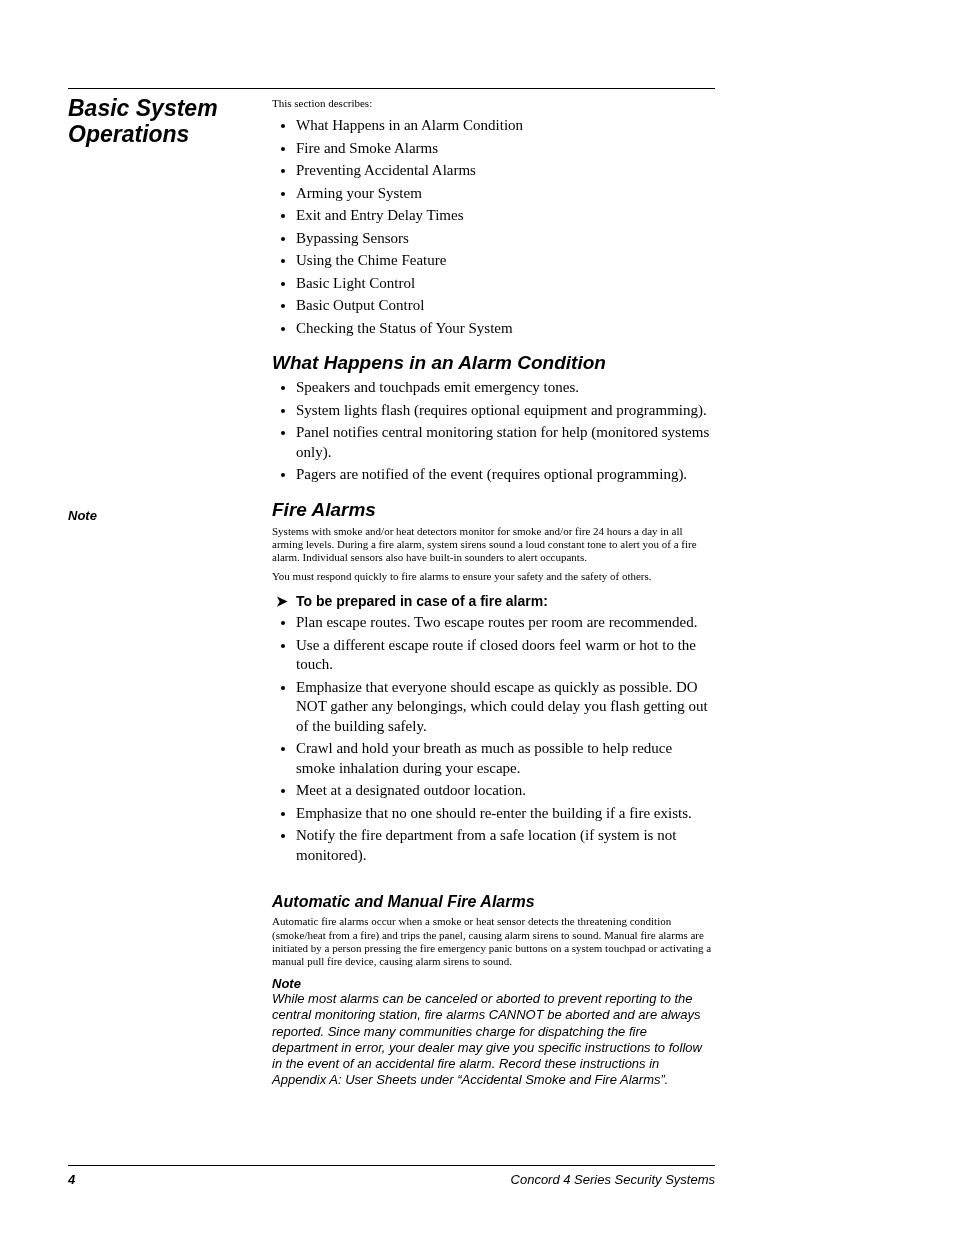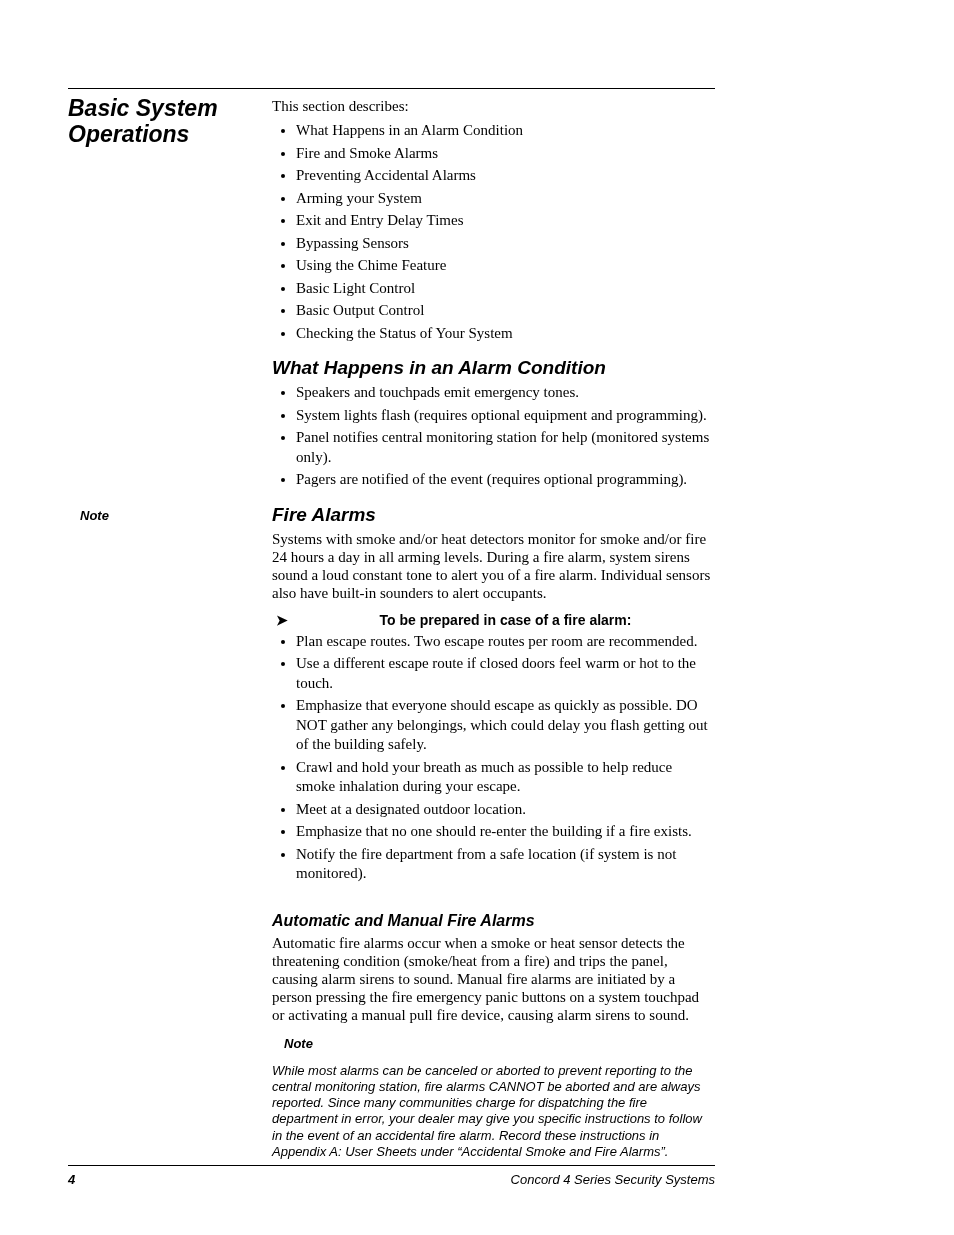--- a/index.html
+++ b/index.html
@@ -30,21 +30,21 @@
   .right-col {}
   h1.section-title {
     font-family: Arial, Helvetica, sans-serif;
     font-weight: bold;
     font-style: italic;
     font-size: 23px;
     margin: 0 0 6px 0;
     line-height: 1.15;
   }
   p.body {
-    font-size: 15px;
+    font-size: 11px;
     line-height: 1.2;
     margin: 2px 0 6px 0;
   }
   ul.bullets {
     list-style-type: disc;
     padding-left: 24px;
     margin: 4px 0 8px 0;
   }
   ul.bullets li {
     font-size: 15px;
@@ -63,40 +63,39 @@
     font-weight: bold;
     font-style: italic;
     font-size: 16px;
     margin: 28px 0 4px 0;
   }
   .note-label {
     font-family: Arial, Helvetica, sans-serif;
     font-weight: bold;
     font-style: italic;
     font-size: 13px;
-    margin: 12px;
+    margin: 0;
   }
   .note-body {
     font-family: Arial, Helvetica, sans-serif;
     font-style: italic;
     font-size: 13px;
     line-height: 1.25;
     margin: 0;
   }
   .side-note-block {
     margin-top: 360px;
   }
   .checklist-lead {
     font-family: Arial, Helvetica, sans-serif;
     font-weight: bold;
     font-size: 14px;
     margin: 10px 0 4px 0;
     padding-left: 24px;
     position: relative;
-    text-align: center;
   }
   .checklist-lead::before {
     content: "➤";
     position: absolute;
     left: 4px;
     top: 0;
   }
   .inline-note {
     margin-top: 8px;
   }
@@ -162,20 +161,21 @@
       <h2 class="sub-title">What Happens in an Alarm Condition</h2>
       <ul class="bullets">
         <li>Speakers and touchpads emit emergency tones.</li>
         <li>System lights flash (requires optional equipment and programming).</li>
         <li>Panel notifies central monitoring station for help (monitored systems only).</li>
         <li>Pagers are notified of the event (requires optional programming).</li>
       </ul>
 
       <h2 class="sub-title">Fire Alarms</h2>
       <p class="body">Systems with smoke and/or heat detectors monitor for smoke and/or fire 24 hours a day in all arming levels. During a fire alarm, system sirens sound a loud constant tone to alert you of a fire alarm. Individual sensors also have built-in sounders to alert occupants.</p>
+      <p class="body">You must respond quickly to fire alarms to ensure your safety and the safety of others.</p>
 
       <p class="checklist-lead">To be prepared in case of a fire alarm:</p>
       <ul class="bullets">
         <li>Plan escape routes. Two escape routes per room are recommended.</li>
         <li>Use a different escape route if closed doors feel warm or hot to the touch.</li>
         <li>Emphasize that everyone should escape as quickly as possible. DO NOT gather any belongings, which could delay you flash getting out of the building safely.</li>
         <li>Crawl and hold your breath as much as possible to help reduce smoke inhalation during your escape.</li>
         <li>Meet at a designated outdoor location.</li>
         <li>Emphasize that no one should re-enter the building if a fire exists.</li>
         <li>Notify the fire department from a safe location (if system is not monitored).</li>

